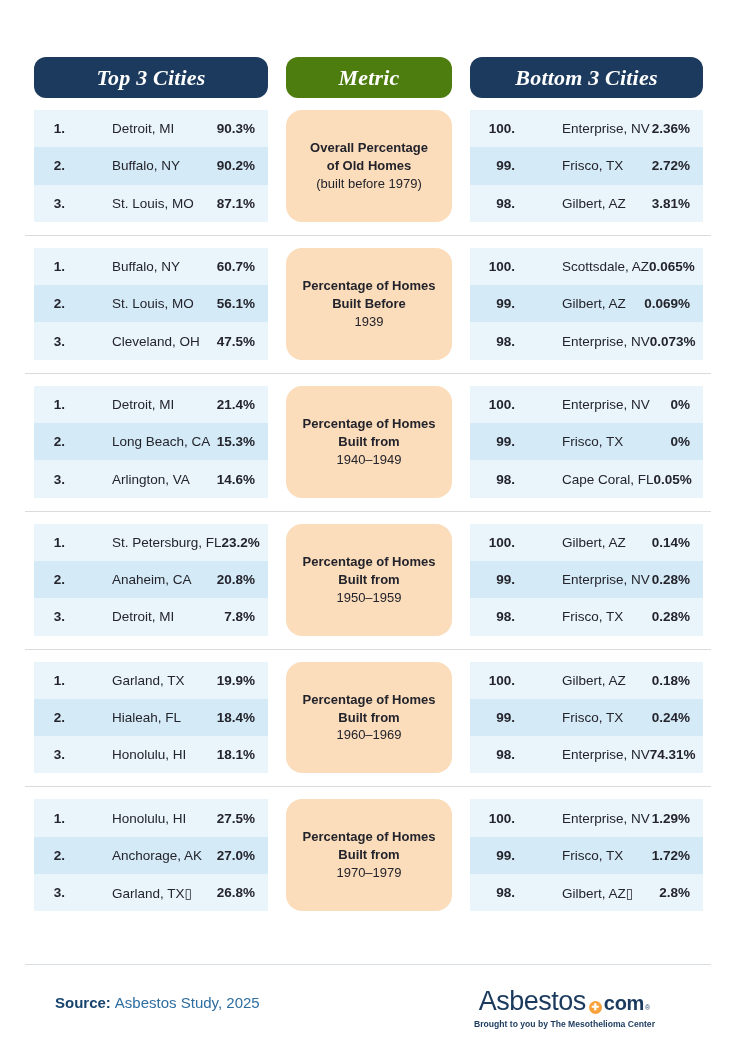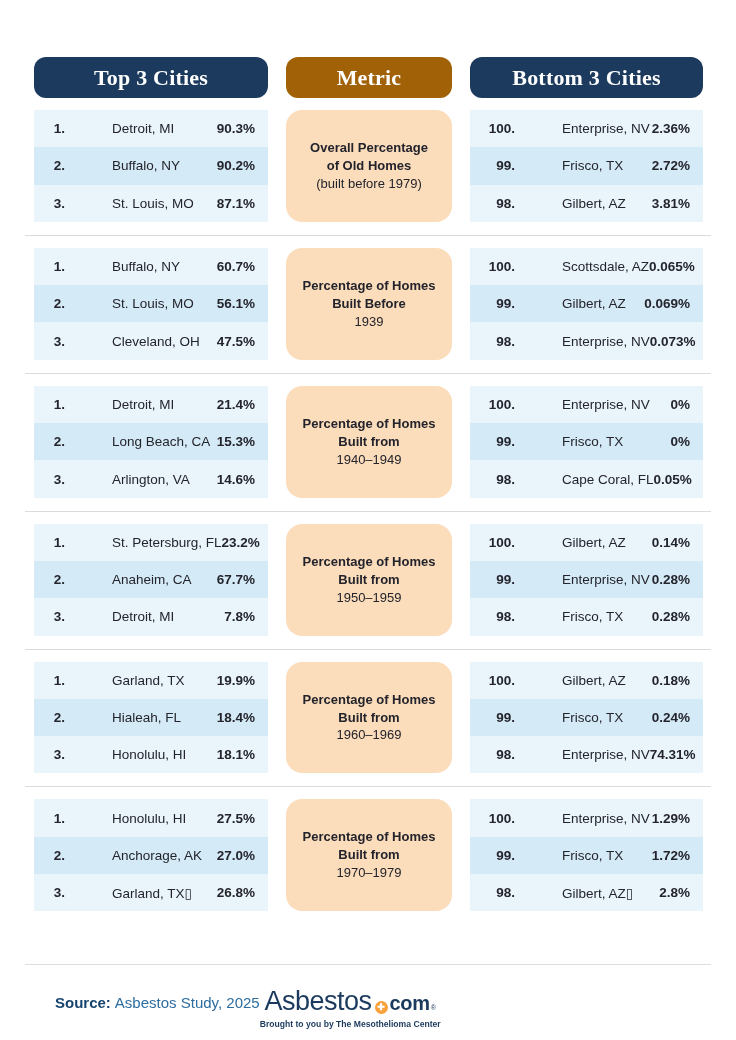--- a/index.html
+++ b/index.html
@@ -17,23 +17,24 @@
     display: grid;
     grid-template-columns: 234px 166px 233px;
     column-gap: 18px;
   }
   .pill {
     height: 41px; border-radius: 12px;
     display: flex; align-items: center; justify-content: center;
     font-family: "Liberation Serif", serif;
     font-weight: bold; font-size: 22px; color: #ffffff;
     letter-spacing: 0.2px;
+    font-style: italic;
   }
   .pill.navy { background: #1B3A5D; }
-  .pill.orange { background: #a16207; }
+  .pill.orange { background: #4d7c0f; }
   .header-row { margin-bottom: 12px; }
 
   
   .section { padding: 13px 0; position: relative; }
   .section + .section::before {
     content: ""; position: absolute; top: 0; left: -9px; right: -8px;
     height: 1px; background: #DBDBDB;
   }
   .section:first-child { padding-top: 0; }
   .rows { display: flex; flex-direction: column; }
@@ -54,21 +55,21 @@
     display: flex; flex-direction: column; align-items: center; justify-content: center;
     text-align: center; padding: 0 6px; box-sizing: border-box;
     color: #23232B;
   }
   .metric-title { font-weight: 700; font-size: 13px; line-height: 1.38; white-space: pre-line; }
   .metric-sub { font-weight: 400; font-size: 13px; line-height: 1.38; }
 
   
   .footer-divider { height: 1px; background: #D9DEE3; margin: 40px -8px 0 -9px; }
   .footer {
-    display: flex; align-items: flex-start;
+    display: flex; justify-content: space-between; align-items: flex-start;
     margin-top: 21px; padding-left: 21px;
   }
   .source { font-size: 15px; color: #2E6DA0; padding-top: 8px; }
   .source b { color: #17446E; font-weight: 700; margin-right: 4px; }
   .logo-block { margin-right: 48px; text-align: center; }
   .logo-line { display: flex; align-items: baseline; justify-content: center; }
   .logo-main { font-size: 27px; font-weight: 400; color: #1B3A5D; letter-spacing: -0.5px; }
   .logo-badge {
     width: 13px; height: 13px; border-radius: 50%;
     background: #F9A13A; color: #ffffff;
@@ -234,21 +235,21 @@
     <div class="rows left">
   <div class="row">
     <span class="rank">1.</span>
     <span class="city">St. Petersburg, FL</span>
     <span class="value">23.2%</span>
   </div>
 
   <div class="row">
     <span class="rank">2.</span>
     <span class="city">Anaheim, CA</span>
-    <span class="value">67.7%</span>
+    <span class="value">20.8%</span>
   </div>
 
   <div class="row">
     <span class="rank">3.</span>
     <span class="city">Detroit, MI</span>
     <span class="value">7.8%</span>
   </div>
 </div>
     <div class="metric-box">
       <div class="metric-title">Percentage of Homes

